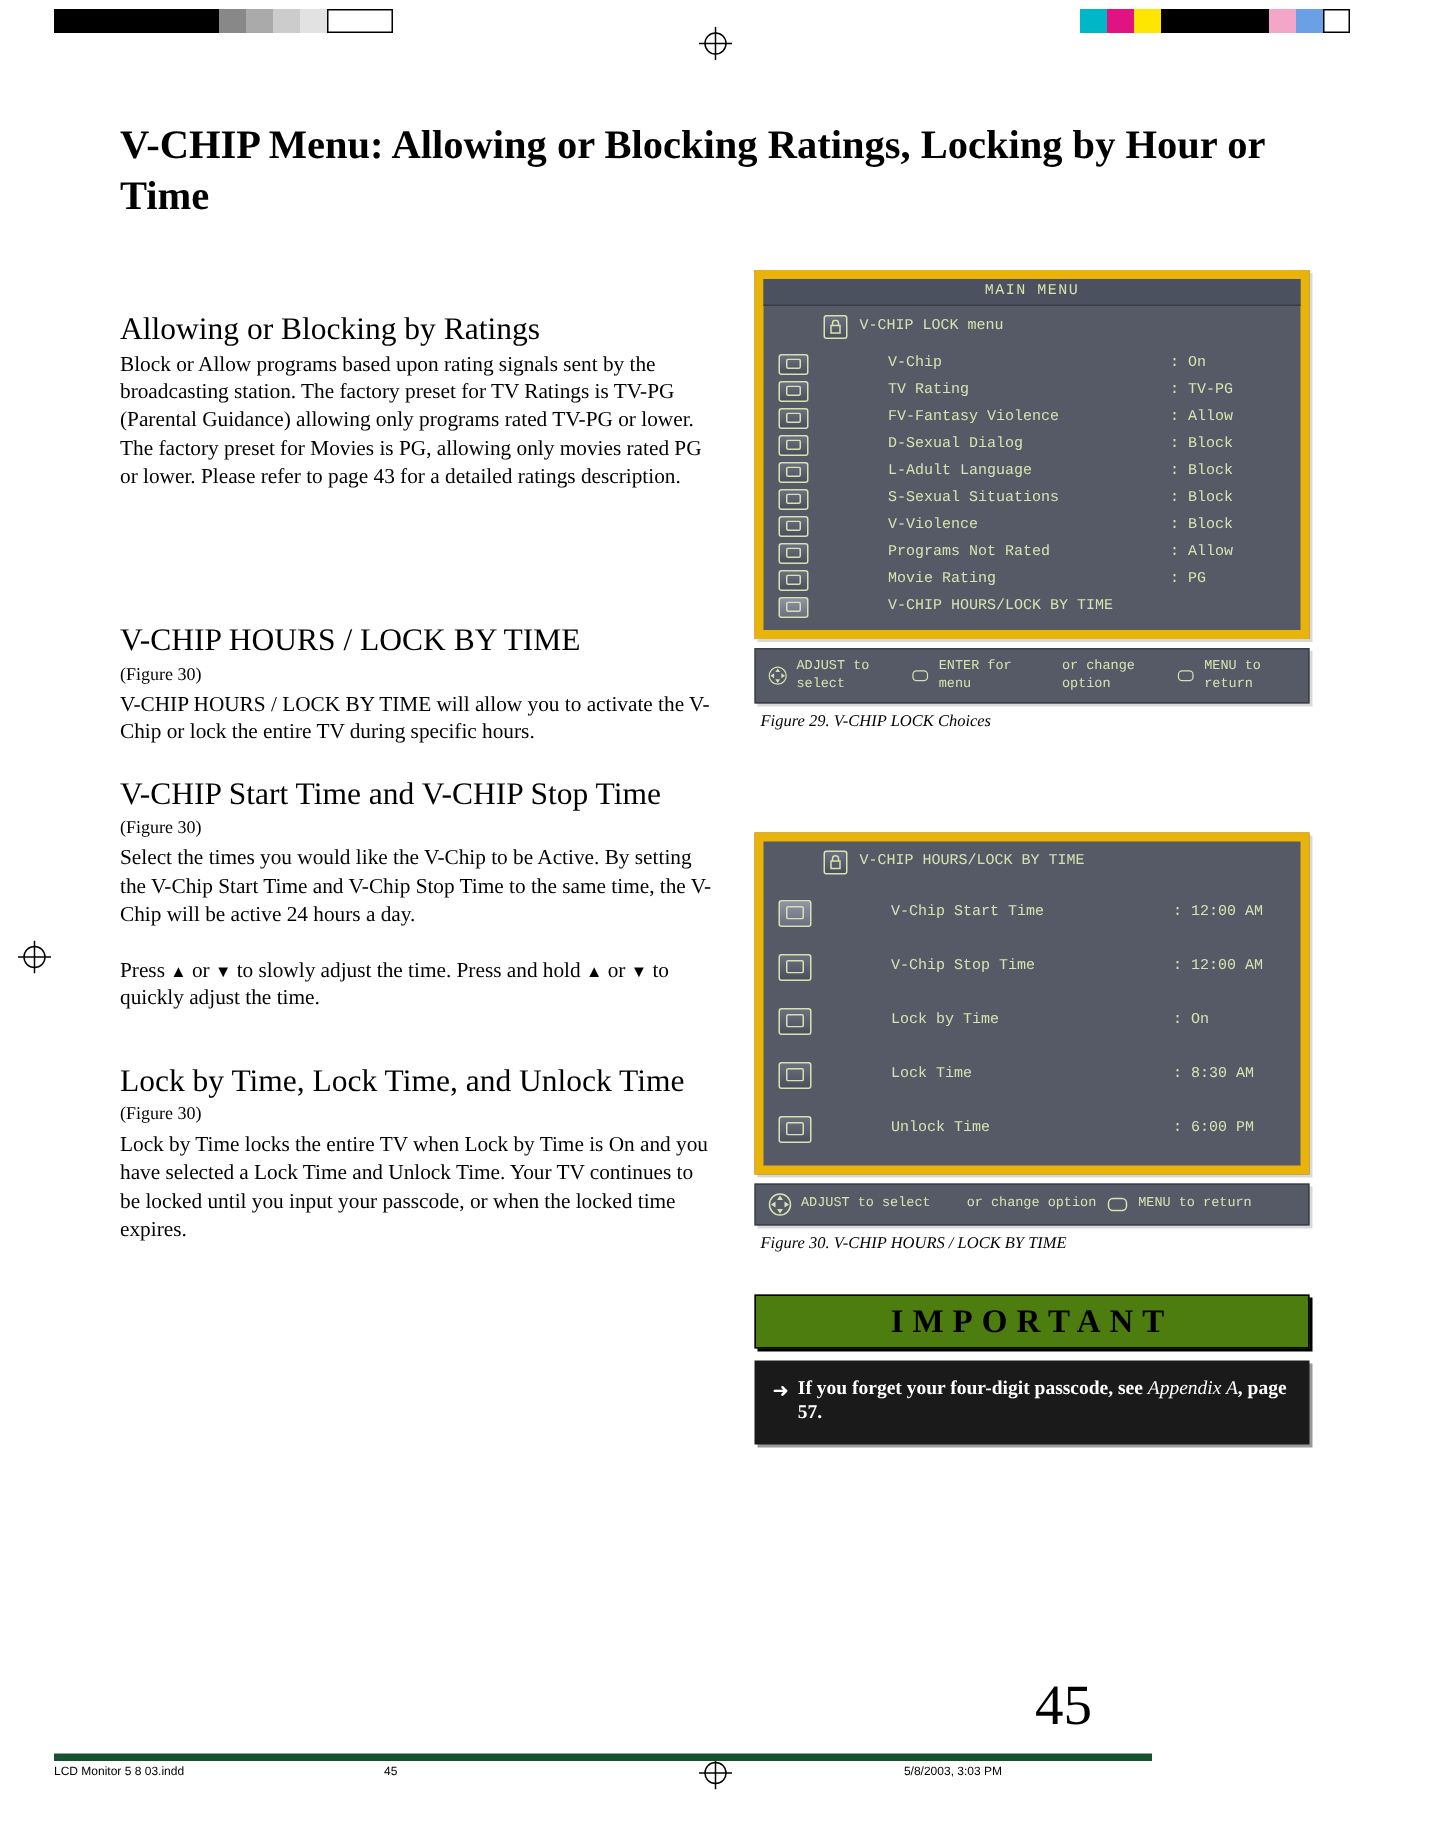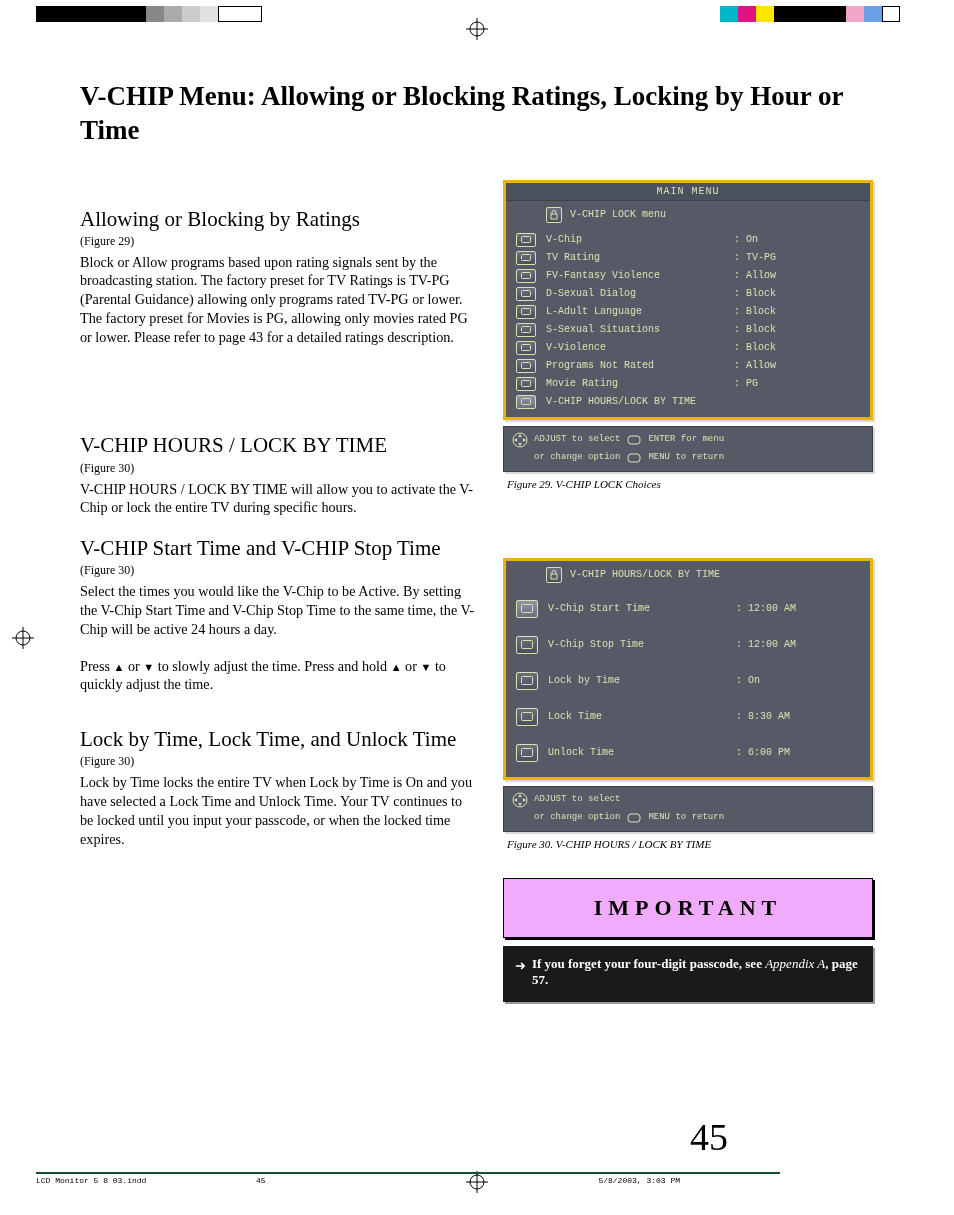--- a/index.html
+++ b/index.html
@@ -39,54 +39,54 @@
   .col-l { width: 395px; margin-top: 28px; }
   .col-r { width: 370px; }
 
   h2.sec { font-family: Georgia, serif; font-weight: normal; font-size: 21px; line-height: 1.25; margin-bottom: 2px; }
   .figref { font-size: 12px; margin-bottom: 4px; }
   p.body { font-family: Georgia, serif; font-size: 14.2px; line-height: 1.32; margin-bottom: 18px; }
 
   .tri { font-size: 11px; display:inline-block; vertical-align: baseline; }
 
   
-  .osd { background: #565a66; border: 3px solid #eab308; box-shadow: 2px 2px 0 rgba(0,0,0,0.15); margin-top:2px; margin-bottom:6px; }
+  .osd { background: #565a66; border: 6px solid #eab308; box-shadow: 2px 2px 0 rgba(0,0,0,0.15); margin-top:2px; margin-bottom:6px; }
   .osd-inner { padding: 0 0 6px 0; }
   .osd-title { text-align: center; font-family: 'Courier New', monospace; font-size: 10px; letter-spacing: 1px; color: #d7e2b0; background:#4c5160; padding: 3px 0; border-bottom:1px solid #3b3f47; }
   .osd-sub { font-family: 'Courier New', monospace; font-size: 10px; color: #d7e2b0; padding: 6px 0 8px 40px; display:flex; align-items:center; gap:8px;text-align:right; }
   .osd-row { display: flex; align-items: center; font-family: 'Courier New', monospace; font-size: 10px; color: #d7e2b0; padding: 2px 10px 2px 10px; }
   .osd-row .ic { width: 20px; height: 14px; border: 1px solid #d7e2b0; border-radius: 2px; background: linear-gradient(#6b7080,#4a4f5c); margin-right: 10px; display:inline-flex; align-items:center; justify-content:center; }
   .osd-row .ic.sel { background: linear-gradient(#8f94a6,#6b7080); }
-  .osd-row .label { flex: 0 0 188px; }
+  .osd-row .label { flex: 0 0 188px; margin-left: 43px; }
   .osd-row .val::before { content: ": "; }
   .ic-lock { width:16px; height:16px; border:1px solid #d7e2b0; border-radius:2px; background:linear-gradient(#6b7080,#4a4f5c); display:inline-flex; align-items:center; justify-content:center; }
   .ic-lock svg { width:10px; height:10px; }
 
-  .osd-help { background:#565a66; border:1px solid #3b3f47; box-shadow:2px 2px 0 rgba(0,0,0,0.15); padding:5px 8px; font-family:'Courier New',monospace; font-size:9px; color:#d7e2b0; line-height:1.4; display:flex; flex-direction:column; gap:2px; margin-top:6px; }
+  .osd-help { background:#565a66; border:1px solid #3b3f47; box-shadow:2px 2px 0 rgba(0,0,0,0.15); padding:5px 8px; font-family:'Courier New',monospace; font-size:9px; color:#d7e2b0; line-height:1.4; display:flex; flex-direction:row; gap:2px; margin-top:6px; }
   .osd-help .row { display:flex; align-items:center; gap:6px; }
   .help-ic { width:16px; height:16px; display:inline-flex; align-items:center; justify-content:center; }
 
   .caption { font-style: italic; font-family: Georgia, serif; font-size: 11px; margin: 6px 0 28px 4px; }
 
   .osd2 .osd-row { padding-top: 9px; padding-bottom: 9px; }
   .osd2 .ic { width: 22px; height: 18px; }
 
   
   .important-wrap { margin-top: 26px; }
-  .important-title { border:1px solid #000; padding:16px 0; text-align:center; letter-spacing:6px; font-family: Georgia, serif; font-weight:bold; font-size:22px; position:relative; background:#f0abfc; box-shadow:2px 2px 0 #000; }
+  .important-title { border:1px solid #000; padding:4px 0; text-align:center; letter-spacing:6px; font-family: Georgia, serif; font-weight:bold; font-size:22px; position:relative; background:#4d7c0f; box-shadow:2px 2px 0 #000; }
   .important-body { background:#1a1a1a; color:#fff; font-family: Georgia, serif; font-size:13px; padding:10px 12px 14px 12px; margin-top:8px; display:flex; gap:6px; box-shadow:2px 2px 0 rgba(0,0,0,0.4); }
   .important-body .arrow { display:inline-block; transform: translateY(2px); }
   .important-body b { font-weight:bold; }
   .important-body i { font-style: italic; }
 
   
   .page-num { position:absolute; right:76px; bottom:56px; font-family: Georgia, serif; font-size: 38px; }
 
   
-  .footer { position:absolute; left:36px; right:24px; bottom:30px; border-top:2px solid #14532d; font-size:8px; font-family: Liberation Mono, monospace; color:#000; display:flex; padding-top:2px; }
+  .footer { position:absolute; left:36px; right:36px; bottom:30px; border-top:5px solid #14532d; font-size:8px; font-family: Liberation Sans, sans-serif; color:#000; display:flex; padding-top:2px; }
   .footer .f1 { flex:0 0 220px; }
   .footer .f2 { flex:0 0 220px; }
   .footer .f3 { margin-left:auto; padding-right:100px;}
 
   .gap-lg { height: 68px; }
 </style>
 </head>
 <body>
 
 <div class="page">
@@ -128,21 +128,20 @@
         <line x1="0" y1="11" x2="22" y2="11" stroke="#000"></line>
       </svg></div>
 
   <div class="content">
     <h1 class="page-title">V-CHIP Menu:  Allowing or Blocking Ratings, Locking by Hour or Time</h1>
 
     <div class="cols">
 
       <div class="col-l">
         <h2 class="sec">Allowing or Blocking  by Ratings</h2>
-        <div class="figref">(Figure 29)</div>
         <p class="body">Block or Allow programs based upon rating signals sent by the broadcasting station.  The factory preset for TV Ratings is TV-PG (Parental Guidance) allowing only programs rated TV-PG or lower.  The factory preset for Movies is PG, allowing only movies rated PG or lower.  Please refer to page 43 for a detailed ratings description.</p>
 
         <div class="gap-lg"></div>
 
         <h2 class="sec">V-CHIP HOURS / LOCK BY TIME</h2>
         <div class="figref">(Figure 30)</div>
         <p class="body">V-CHIP HOURS / LOCK BY TIME will allow you to activate the V-Chip or lock the entire TV during specific hours.</p>
 
         <h2 class="sec">V-CHIP Start Time and V-CHIP Stop Time</h2>
         <div class="figref">(Figure 30)</div>

